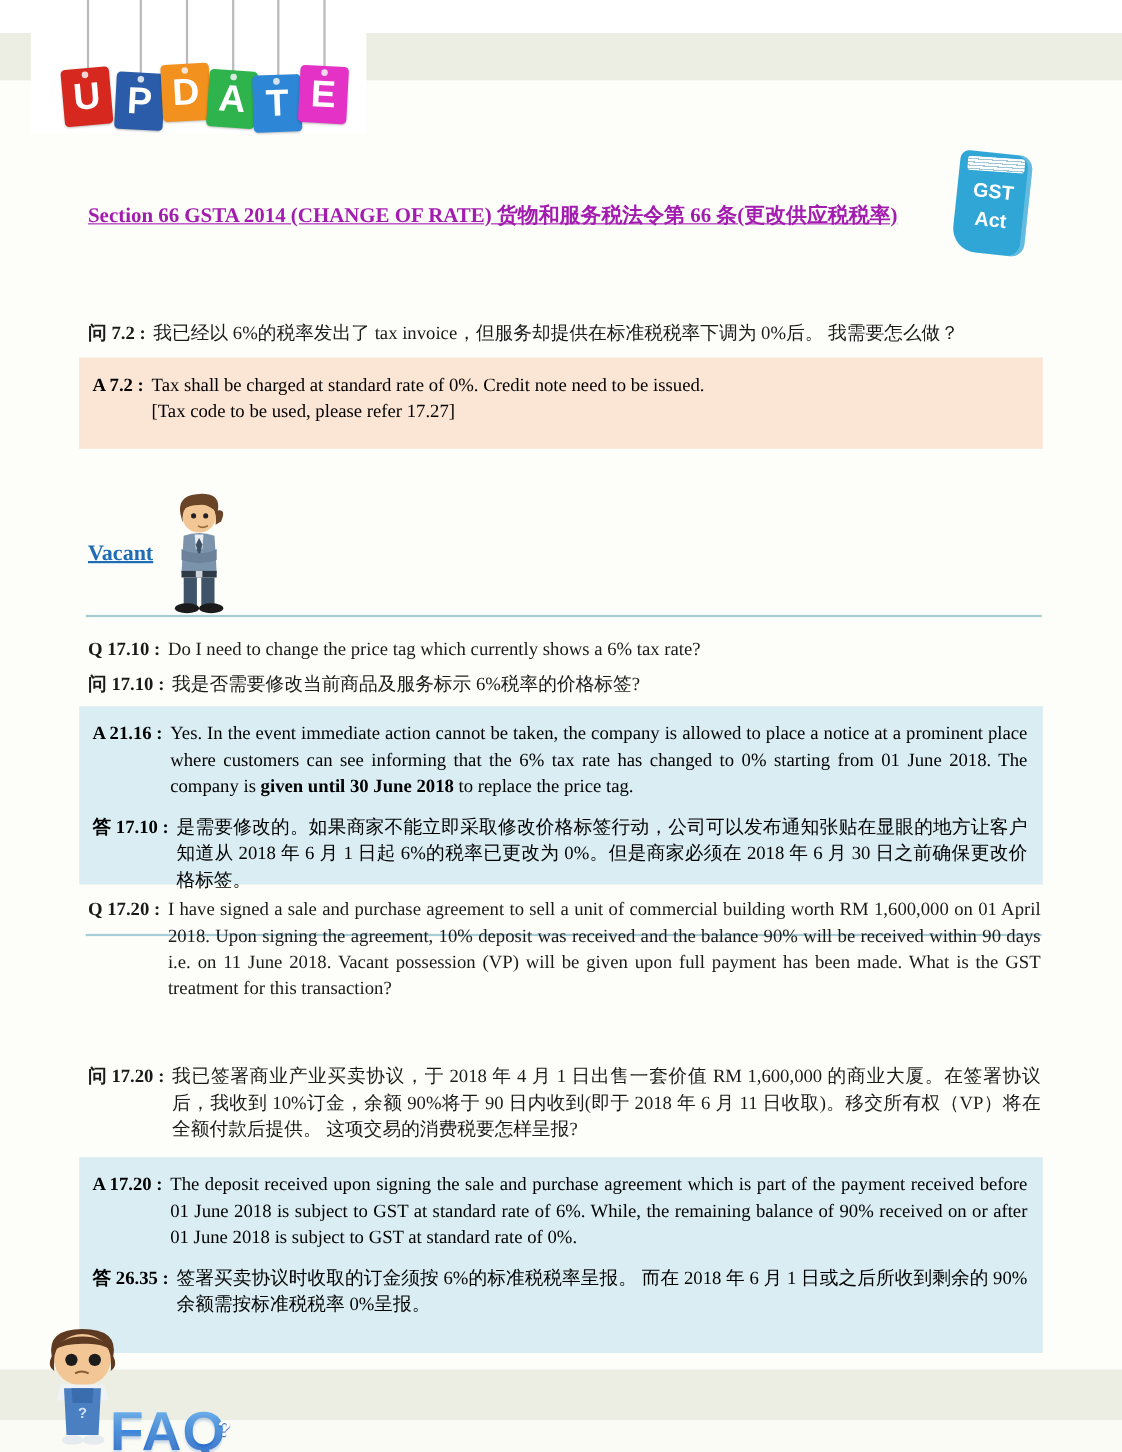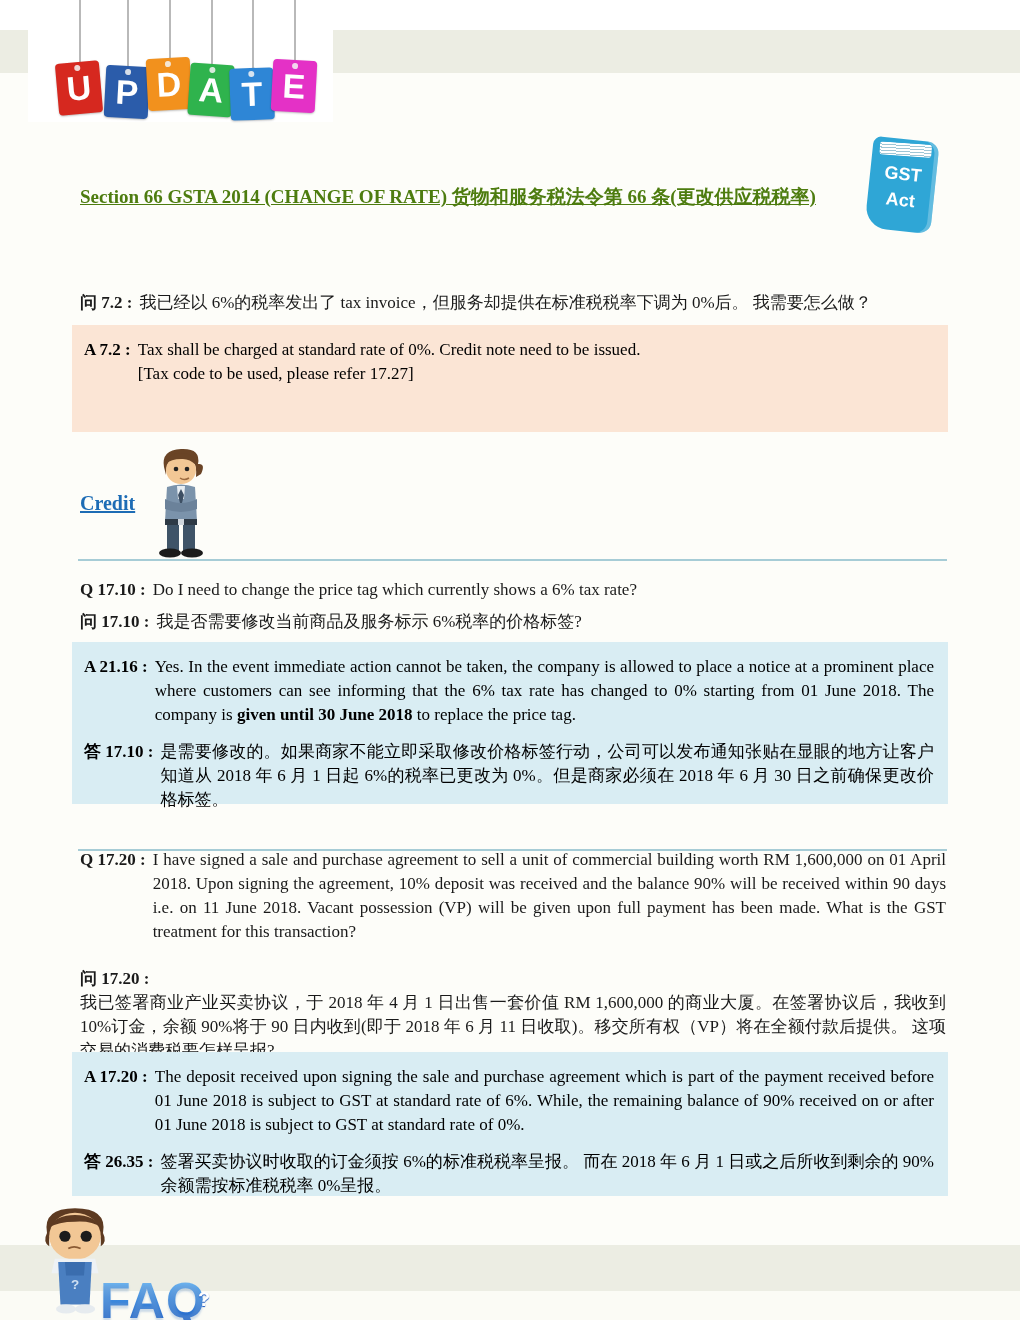--- a/index.html
+++ b/index.html
@@ -26,21 +26,21 @@
   
   .blk{position:absolute;left:80px;width:866px;font-size:17px;line-height:24px;color:#1a1a1a;}
   .qrow{display:flex;}
   .qlabel{font-weight:bold;white-space:nowrap;margin-right:7px;}
   .qtext{flex:1;text-align:justify;}
   .qtext .line{display:block;}
   b{font-weight:bold;}
 
   
   .section-title{position:absolute;left:80px;top:184px;width:800px;
-    color:#4d7c0f;font-weight:bold;font-size:19px;line-height:26px;}
+    color:#a21caf;font-weight:bold;font-size:19px;line-height:26px;}
   .section-title .underlined{text-decoration:underline;}
 
   
   .gst-book{position:absolute;left:869px;top:139px;width:66px;height:92px;
     background:#2fa6d6;border-radius:8px 12px 12px 22px;transform:rotate(6deg);
     box-shadow:inset -4px 0 0 rgba(255,255,255,.25);}
   .book-pages{position:absolute;top:4px;left:7px;width:52px;height:13px;background:#ffffff;
     border-radius:3px;transform:rotate(-2deg);
     background-image:repeating-linear-gradient(#fff 0 2px,#9fc6d6 2px 3px);}
   .book-text{position:absolute;top:22px;left:0;width:100%;text-align:center;color:#ffffff;
@@ -118,32 +118,32 @@
       <div>GST</div>
       <div>Act</div>
     </div>
   </div>
 
   <div class="blk qrow" style="top:291px;">
     <span class="qlabel">问 7.2 :</span>
     <span class="qtext">我已经以 6%的税率发出了 tax invoice，但服务却提供在标准税税率下调为 0%后。 我需要怎么做？</span>
   </div>
 
-  <div class="abox peach" style="top:325px;height:107px;">
+  <div class="abox peach" style="top:325px;height:83px;">
     <div class="qrow">
       <span class="qlabel">A 7.2 :</span>
       <span class="qtext">
         <span class="line">Tax shall be charged at standard rate of 0%. Credit note need to be issued.</span>
         <span class="line">[Tax code to be used, please refer 17.27]</span>
       </span>
     </div>
     <div class="gap"></div>
   </div>
 
-  <div class="general-heading">Credit</div>
+  <div class="general-heading">Vacant</div>
   <div class="thinker">
     <svg width="60" height="112" viewBox="0 0 60 112" xmlns="http://www.w3.org/2000/svg">
       <path d="M13 20 Q10 3 30 2 Q50 1 47 17 Q55 16 50 27 L45 30 Q47 9 30 9 Q15 9 15 28 Z" fill="#6a4426"></path>
       <ellipse cx="30" cy="23" rx="15" ry="14" fill="#f2c795"></ellipse>
       <path d="M15 17 Q17 6 30 6 Q44 6 45 18 Q38 11 30 12 Q20 12 15 17 Z" fill="#6a4426"></path>
       <circle cx="25" cy="22" r="2.3" fill="#222222"></circle>
       <circle cx="36" cy="22" r="2.3" fill="#222222"></circle>
       <path d="M29 31 q4 3 9 0" stroke="#9b6a3f" stroke-width="1.5" fill="none"></path>
       <path d="M16 40 Q30 35 44 40 L46 74 L14 74 Z" fill="#7b93ab"></path>
       <path d="M26 39 L34 39 L33 52 L27 52 Z" fill="#e8eef3"></path>
@@ -175,30 +175,30 @@
     </div>
     <div class="gap"></div>
     <div class="qrow">
       <span class="qlabel">答 17.10 :</span>
       <span class="qtext">是需要修改的。如果商家不能立即采取修改价格标签行动，公司可以发布通知张贴在显眼的地方让客户知道从 2018 年 6 月 1 日起 6%的税率已更改为 0%。但是商家必须在 2018 年 6 月 30 日之前确保更改价格标签。</span>
     </div>
   </div>
 
   <div class="divider" style="top:849px;"></div>
 
-  <div class="blk qrow" style="top:848px;">
+  <div class="blk qrow" style="top:815px;">
     <span class="qlabel">Q 17.20 :</span>
     <span class="qtext">I have signed a sale and purchase agreement to sell a unit of commercial building worth RM 1,600,000 on 01 April 2018. Upon signing the agreement, 10% deposit was received and the balance 90% will be received within 90 days i.e. on 11 June 2018. Vacant possession (VP) will be given upon full payment has been made. What is the GST treatment for this transaction?</span>
   </div>
-  <div class="blk qrow" style="top:967px;flex-direction:column;">
+  <div class="blk qrow" style="top:967px;">
     <span class="qlabel">问 17.20 :</span>
     <span class="qtext">我已签署商业产业买卖协议，于 2018 年 4 月 1 日出售一套价值 RM 1,600,000 的商业大厦。在签署协议后，我收到 10%订金，余额 90%将于 90 日内收到(即于 2018 年 6 月 11 日收取)。移交所有权（VP）将在全额付款后提供。 这项交易的消费税要怎样呈报?</span>
   </div>
 
-  <div class="abox blue" style="top:1052px;height:144px;">
+  <div class="abox blue" style="top:1052px;height:178px;">
     <div class="qrow">
       <span class="qlabel">A 17.20 :</span>
       <span class="qtext">The deposit received upon signing the sale and purchase agreement which is part of the payment received before 01 June 2018 is subject to GST at standard rate of 6%. While, the remaining balance of 90% received on or after 01 June 2018 is subject to GST at standard rate of 0%.</span>
     </div>
     <div class="gap"></div>
     <div class="qrow">
       <span class="qlabel">答 26.35 :</span>
       <span class="qtext">签署买卖协议时收取的订金须按 6%的标准税税率呈报。 而在 2018 年 6 月 1 日或之后所收到剩余的 90%余额需按标准税税率 0%呈报。</span>
     </div>
   </div>

